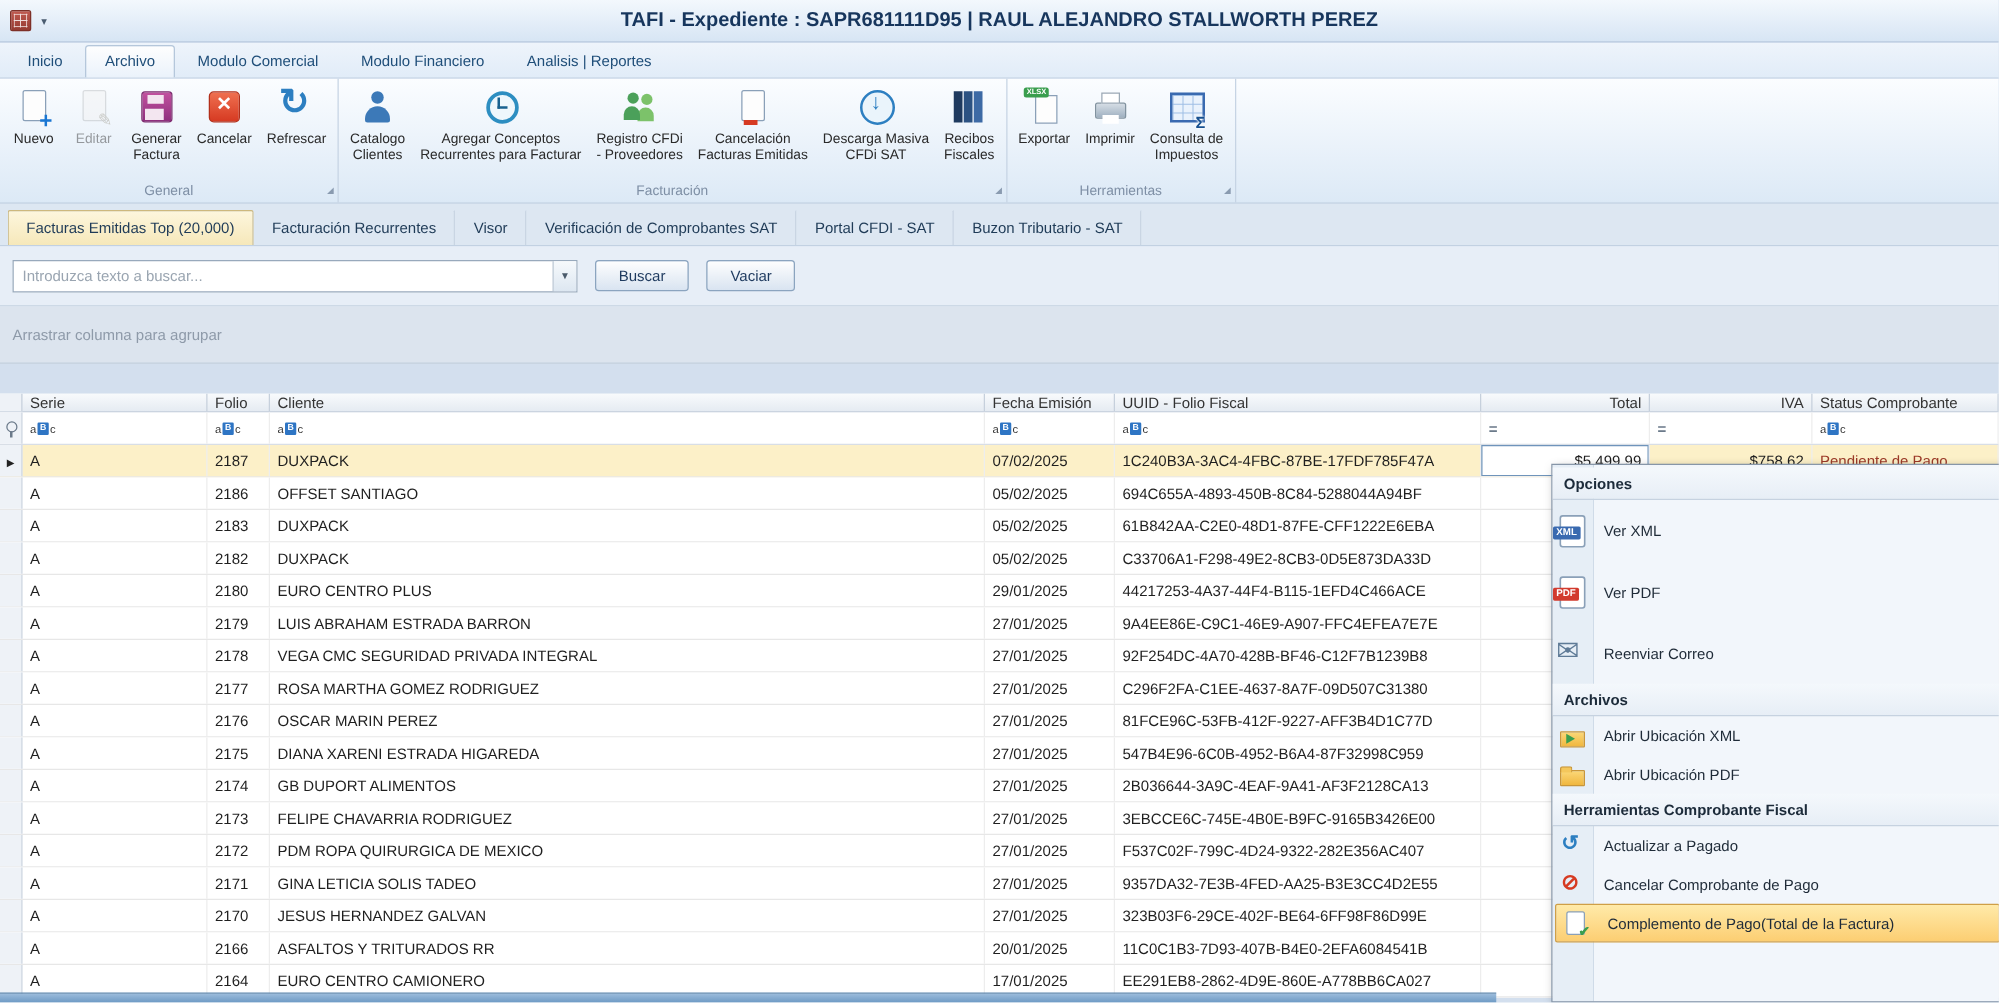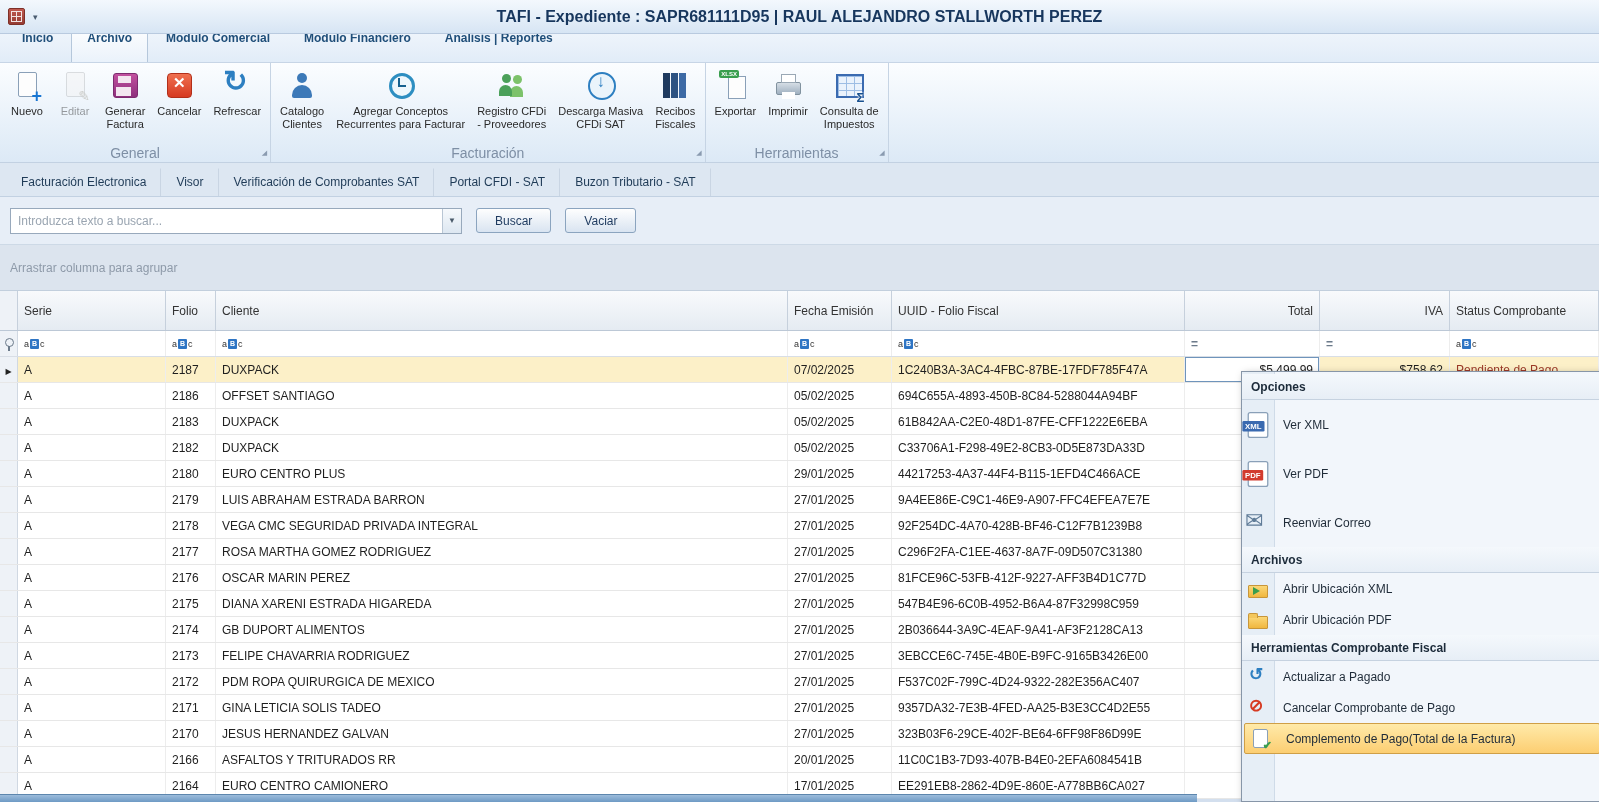--- a/index.html
+++ b/index.html
@@ -14,30 +14,30 @@
   .appicon{width:17px;height:17px;background:linear-gradient(#c05a50,#953b32);border:1px solid #7e3028;border-radius:2px;position:relative;}
   .appicon::before{content:"";position:absolute;inset:2px;background:
     linear-gradient(#fff 1px,transparent 1px),linear-gradient(90deg,#fff 1px,transparent 1px);
     background-size:5px 5px;opacity:.85;}
   .qat{margin-left:8px;color:#4a5c70;font-size:9px;}
   .qat::before{content:"▾";}
   .wtitle{position:absolute;left:0;right:0;text-align:center;font-weight:bold;color:#17365d;font-size:16px;}
   
   .rtabs{height:29px;background:linear-gradient(#eef4fb,#e1ecf8);display:flex;align-items:flex-end;
     padding-left:6px;gap:2px;border-bottom:1px solid #c7d5e6;}
-  .rtab{padding:5px 15px 17px;font-weight:bold;color:#1f4e79;font-size:12px;border:1px solid transparent;border-bottom:none;border-radius:3px 3px 0 0;margin-top:20px;}
+  .rtab{padding:5px 15px 6px;font-weight:normal;color:#1f4e79;font-size:12px;border:1px solid transparent;border-bottom:none;border-radius:3px 3px 0 0;margin-top:20px;}
   .rtab.active{background:linear-gradient(#fefefe,#eaf2fb);border-color:#b5c7db;}
   
   .rbody{height:100px;background:linear-gradient(#fbfdff,#dce9f6);border-bottom:1px solid #c2d1e2;display:flex;}
   .rgroup{display:flex;flex-direction:column;border-right:1px solid #c6d4e4;}
   .rbtns{flex:1;display:flex;align-items:stretch;padding:3px 3px 0;}
   .rbtn{display:flex;flex-direction:column;align-items:center;padding:4px 6px 2px;min-width:48px;border-radius:3px;}
   .rbtn.disabled{opacity:.45;filter:grayscale(.7);}
   .rbtn .lbl{font-size:11px;line-height:13px;text-align:center;white-space:pre-line;color:#2a2a2a;margin-top:3px;}
-  .rglabel{height:16px;font-size:14px;color:#7e8fa5;text-align:center;line-height:15px;position:relative;}
+  .rglabel{height:16px;font-size:11px;color:#7e8fa5;text-align:center;line-height:15px;position:relative;}
   .corner{position:absolute;right:3px;bottom:2px;font-size:7px;color:#8a9bb0;}
   .corner::before{content:"◢";}
   .rfill{flex:1;}
   
   .ri{position:relative;width:34px;height:32px;flex:0 0 auto;}
   .ri-new::before{content:"";position:absolute;left:8px;top:2px;width:17px;height:23px;background:#fdfdfd;border:1px solid #8aa0b8;border-radius:2px;}
   .ri-new::after{content:"+";position:absolute;right:2px;bottom:-5px;color:#1976d2;font-size:18px;font-weight:bold;}
   .ri-edit::before{content:"";position:absolute;left:8px;top:2px;width:17px;height:23px;background:#f2f2f2;border:1px solid #aeb8c2;border-radius:2px;}
   .ri-edit::after{content:"✎";position:absolute;right:2px;bottom:-2px;color:#a99a6d;font-size:14px;}
   .ri-save::before{content:"";position:absolute;left:5px;top:3px;width:23px;height:23px;background:linear-gradient(#c2519f,#8e2f7d);border-radius:3px;border:1px solid #7c2a6e;}
@@ -75,21 +75,21 @@
   .combo-btn{width:19px;border-left:1px solid #b9c6d4;background:linear-gradient(#f6f9fc,#dde7f1);display:flex;align-items:center;justify-content:center;color:#4a5a6a;font-size:8px;}
   .combo-btn::before{content:"▼";}
   .sbtn{height:25px;padding:0 18px;background:linear-gradient(#fefefe,#d9e4f1);border:1px solid #8ba4bf;border-radius:3px;font-size:12px;color:#1e3a5f;display:flex;align-items:center;}
   
   .gpanel{height:46px;background:#dce4ee;display:flex;align-items:center;padding:0 10px;color:#8e9aa9;font-size:12px;border-bottom:1px solid #c2cfdd;}
   
   .grid{background:#fff;position:relative;}
   .grow{display:flex;height:26px;border-bottom:1px solid #e7e7e7;background:#fff;align-items:stretch;}
   .grow.sel{background:#fcf0c8;}
   .cell{border-right:1px solid #ededed;padding:0 6px;display:flex;align-items:center;overflow:hidden;white-space:nowrap;font-size:12px;color:#1f1f1f;}
-  .gh{height:40px;background:linear-gradient(#f8fafc,#e5ebf2);border-bottom:1px solid #bcc8d6;}
+  .gh{height:15px;background:linear-gradient(#f8fafc,#e5ebf2);border-bottom:1px solid #bcc8d6;margin-top:24px;}
   .gh .cell{border-right:1px solid #c6d0dc;color:#333;}
   .gf{height:26px;border-bottom:1px solid #d8dee6;}
   .w-ind{width:18px;padding:0;justify-content:center;background:#eef2f7;border-right:1px solid #d0d8e2;}
   .w-serie{width:148px;} .w-folio{width:50px;} .w-cliente{width:572px;}
   .w-fecha{width:104px;} .w-uuid{width:293px;}
   .w-total{width:135px;justify-content:flex-end;} .w-iva{width:130px;justify-content:flex-end;}
   .w-status{flex:1;}
   .w-status.val{color:#9c3a28;}
   .cell.focused{background:#fff;box-shadow:inset 0 0 0 1px #6f94bb;}
   .arrow::before{content:"▶";font-size:8px;color:#222;}
@@ -200,20 +200,25 @@
           <span class="lbl">Agregar Conceptos
 Recurrentes para Facturar</span>
         </div>
 
         <div class="rbtn">
           <span class="ri ri-group"></span>
           <span class="lbl">Registro CFDi
 - Proveedores</span>
         </div>
 
+        <div class="rbtn">
+          <span class="ri ri-doccancel"></span>
+          <span class="lbl">Cancelación
+Facturas Emitidas</span>
+        </div>
 
         <div class="rbtn">
           <span class="ri ri-download"></span>
           <span class="lbl">Descarga Masiva
 CFDi SAT</span>
         </div>
 
         <div class="rbtn">
           <span class="ri ri-books"></span>
           <span class="lbl">Recibos
@@ -249,22 +254,23 @@
     <div class="rglabel">
       <span>Herramientas</span>
       <span class="corner"></span>
     </div>
   </div>
   <div class="rfill"></div>
 </div>
 
 <div class="vtabs">
 
-
-    <div class="vtab">Facturación Electronica</div>
+    <div class="vtab active">Facturas Emitidas Top (20,000)</div>
+
+    <div class="vtab">Facturación Recurrentes</div>
 
     <div class="vtab">Visor</div>
 
     <div class="vtab">Verificación de Comprobantes SAT</div>
 
     <div class="vtab">Portal CFDI - SAT</div>
 
     <div class="vtab">Buzon Tributario - SAT</div>
 
 </div>

